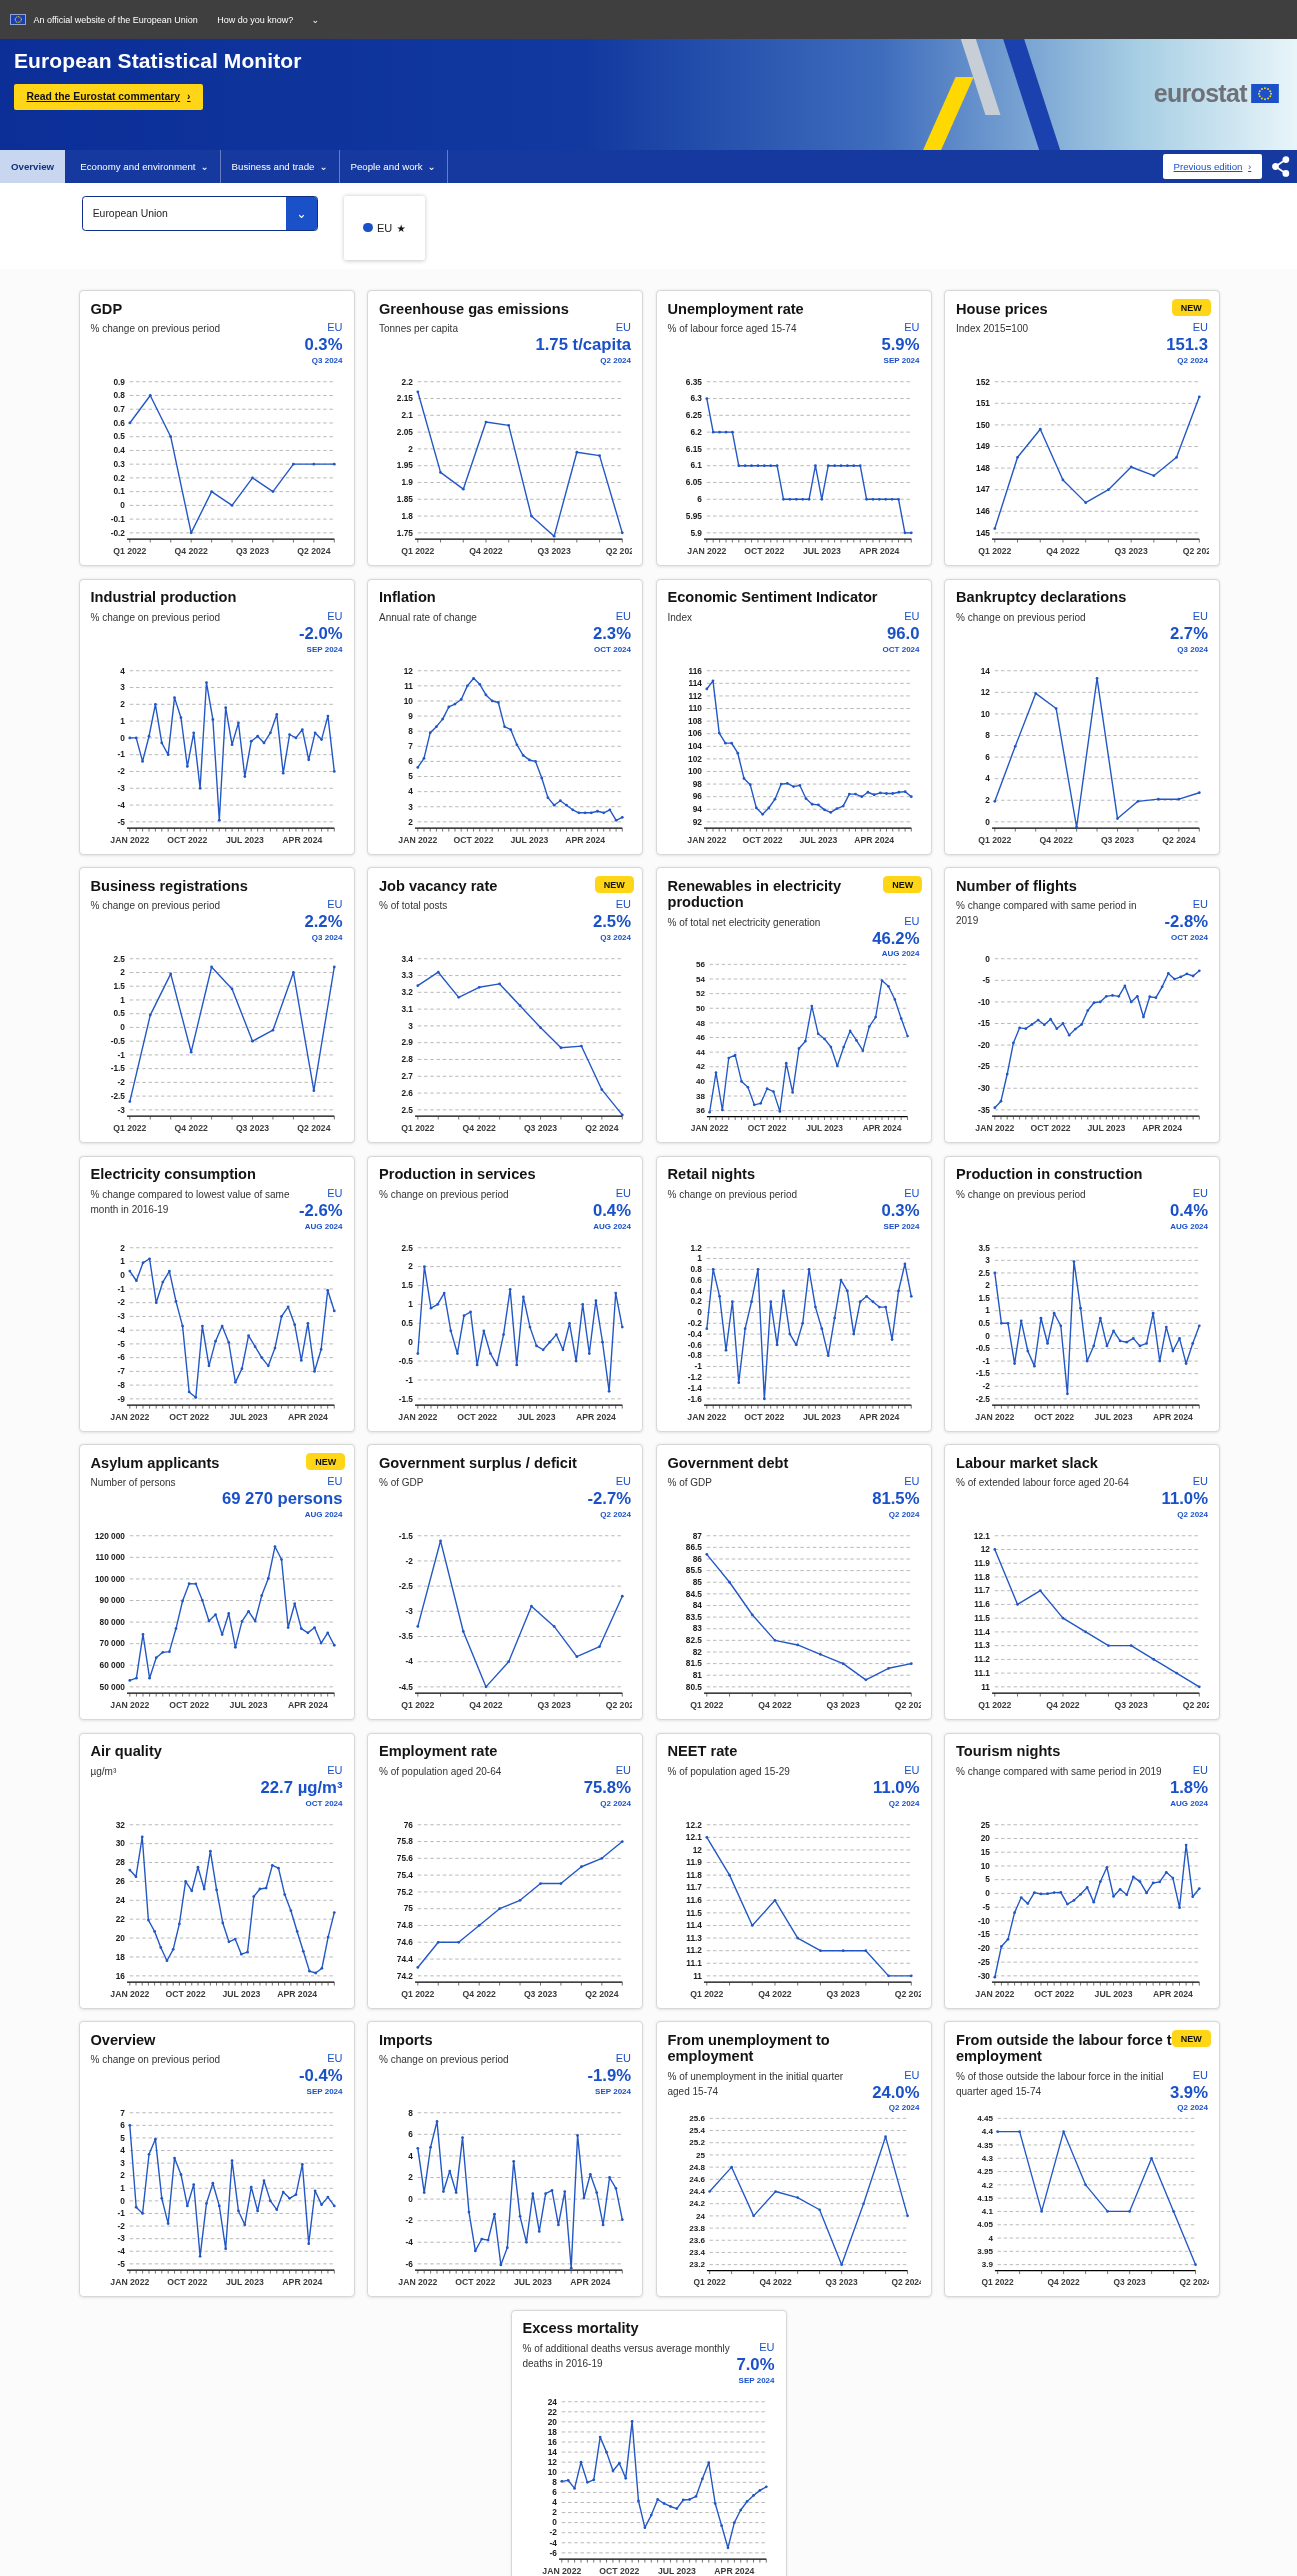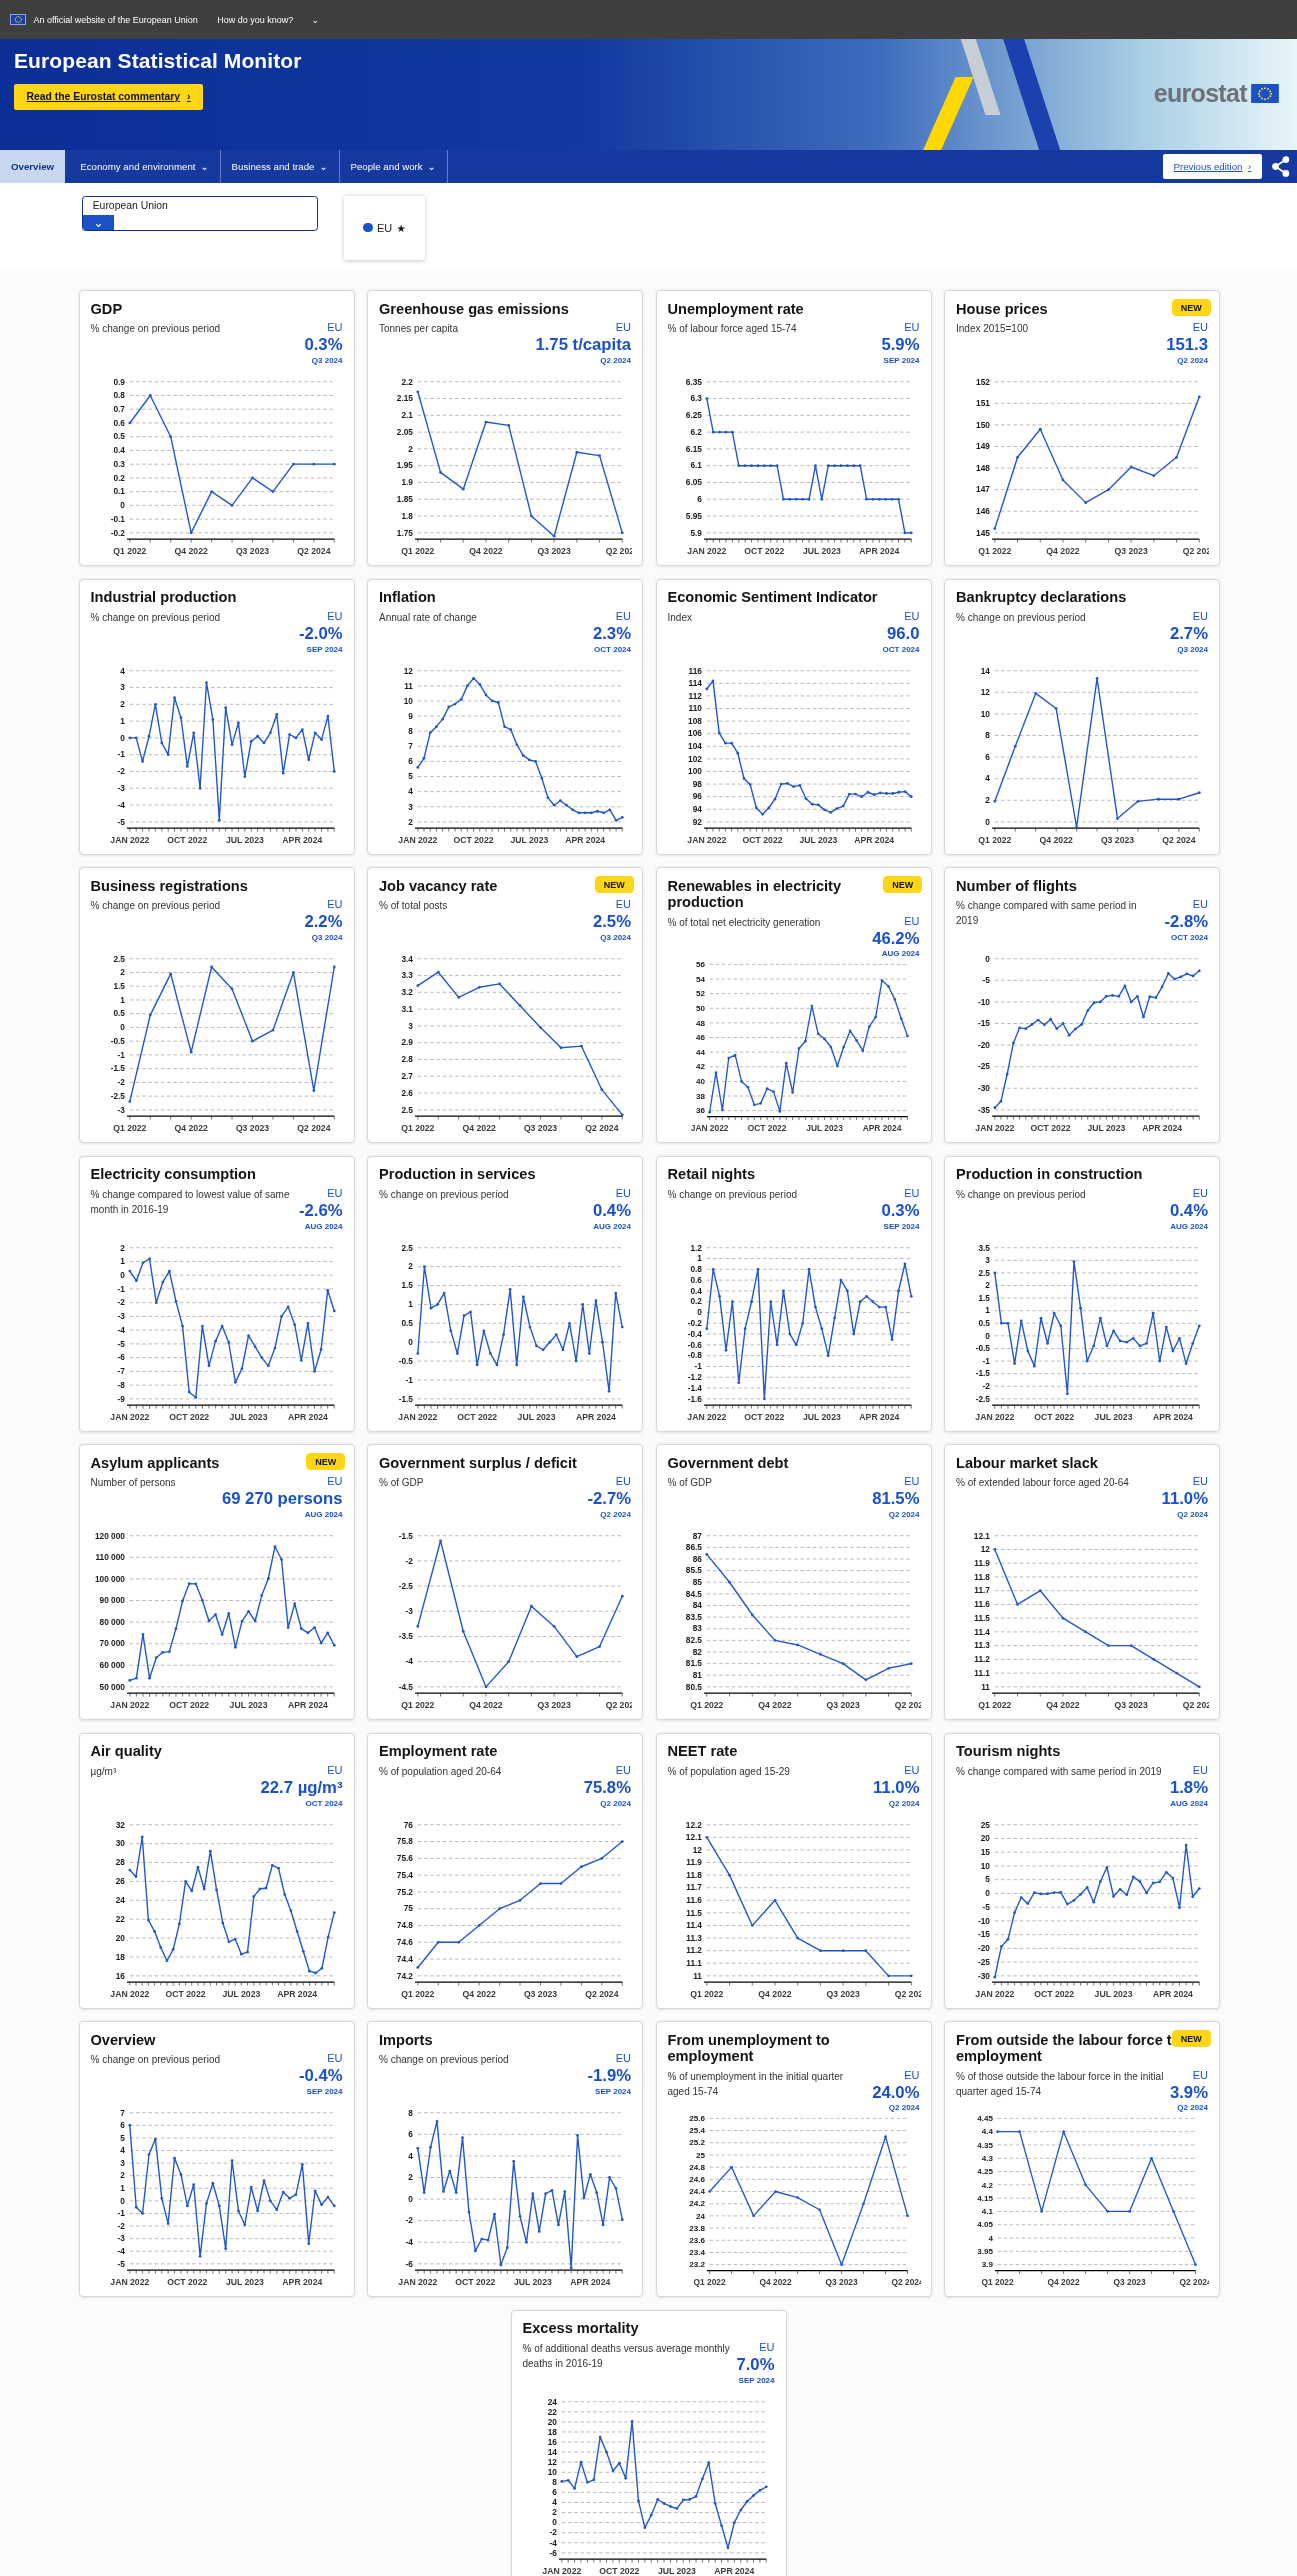--- a/index.html
+++ b/index.html
@@ -27,21 +27,21 @@
   .nav { height:33px; background:#15399f; display:flex; align-items:stretch; color:#fff; font-size:9.7px; }
   .nav .tab { display:flex; align-items:center; gap:4.9px; padding:0 11px; border-right:0.7px solid rgba(255,255,255,.35); cursor:pointer; white-space:nowrap; }
   .nav .tab.first { border-left:none; }
   .nav .tab.active { background:#c9d6f0; color:#10337f; font-weight:bold; border-right:none; margin-right:4.2px; }
   .nav .spacer { flex:1; border:none; }
   .prev-btn { align-self:center; margin-right:9.7px; background:#fff; color:#1a51c8; font-size:9.7px; border:none; border-radius:2.1px; padding:7px 11px; display:flex; gap:5.6px; align-items:center; cursor:pointer; white-space:nowrap;text-decoration:underline; }
   .share { align-self:center; margin-right:7px; cursor:pointer; display:flex; }
 
   
   .filter-row { background:#fff; padding:12.5px 0 9.7px 82px; display:flex; gap:26px; align-items:flex-start; }
-  .select { width:236px; height:35px; border:0.7px solid #0f2f87; border-radius:3.5px; background:#fff; display:flex; overflow:hidden; cursor:pointer;flex-direction:column; }
+  .select { width:236px; height:35px; border:0.7px solid #0f2f87; border-radius:3.5px; background:#fff; display:flex; overflow:hidden; cursor:pointer; }
   .select .val { flex:1; display:flex; align-items:center; padding:0 9.7px; font-size:10.4px; color:#222; }
   .select .chev { width:31px; background:#1a51c8; color:#fff; display:flex; align-items:center; justify-content:center; font-size:12.5px; }
   .chip { width:81px; height:64px; background:#fff; box-shadow:0 0.7px 4.2px rgba(0,0,0,.22); border-radius:2.1px; display:flex; align-items:center; justify-content:center; gap:4.2px; font-size:11px; color:#222; cursor:pointer; }
   .chip .dot { width:9.7px; height:9.7px; border-radius:50%; background:#1a51c8; }
   .chip .star { color:#111; font-size:10.4px; }
 
   
   .grid { width:1140px; margin:21px auto 0; display:grid; grid-template-columns:repeat(4,276px); gap:12.5px 12.5px; justify-content:start; }
   .last-row { display:flex; justify-content:center; margin-top:12.5px; }
   .card { position:relative; width:276px; height:276px; background:#fff; border:0.7px solid #d7d7d7; border-radius:4.2px; box-shadow:0 0.7px 2.8px rgba(0,0,0,.10); padding:9.7px 11px 7px; display:flex; flex-direction:column; cursor:pointer; }

